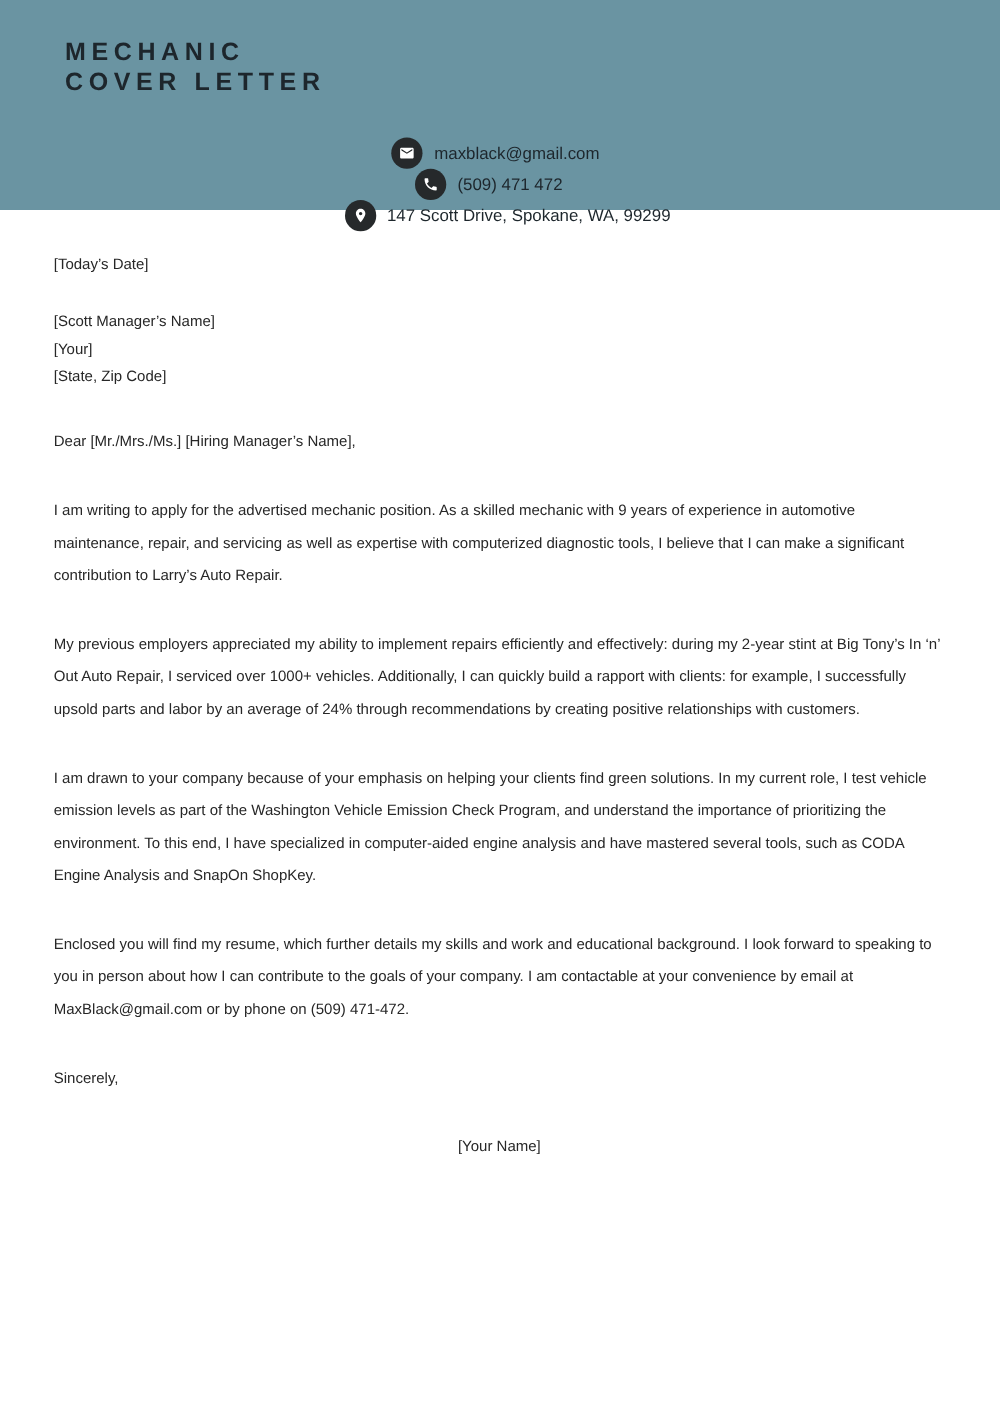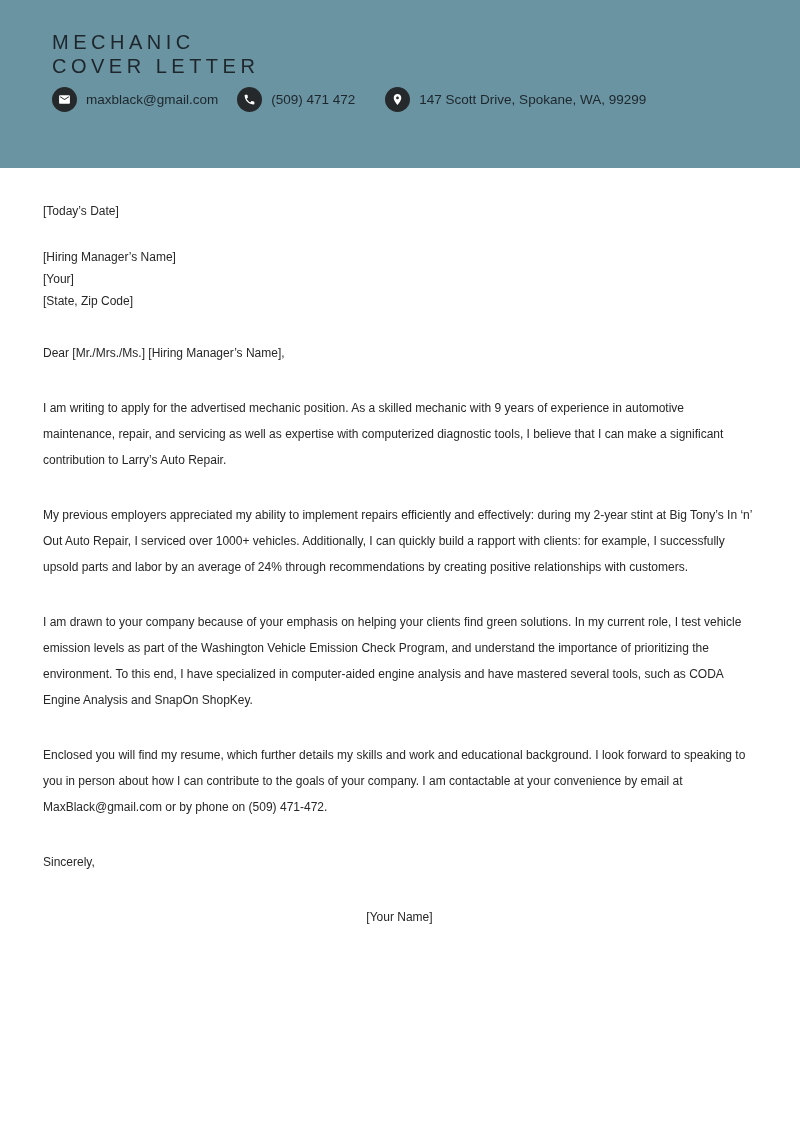--- a/index.html
+++ b/index.html
@@ -12,30 +12,31 @@
     overflow: hidden;
   }
   .header {
     height: 168px;
     background: var(--header-bg, #6a94a2);
     padding: 30px 40px 0 52px;
   }
   .title {
     margin: 0;
     font-size: 20px;
-    font-weight: 400;
+    font-weight: 700;
     letter-spacing: 4.5px;
     line-height: 24px;
     color: var(--title-text, #1d262c);
   }
   .title-line { display: block; }
   .contact-row {
     display: flex;
     align-items: center;
-    margin-top: 9px;
+    margin-top: 32px;
+    flex-direction: column;
   }
   .contact-item { display: flex; align-items: center; }
   .contact-item.email { margin-right: 19px; }
   .contact-item.phone { margin-right: 30px; }
   .icon-circle {
     width: 25px;
     height: 25px;
     flex: 0 0 25px;
     border-radius: 50%;
     background: var(--icon-bg, #26292b);
@@ -101,21 +102,21 @@
         <span class="contact-text">147 Scott Drive, Spokane, WA, 99299</span>
       </div>
 
     </div>
   </header>
 
   <main class="letter">
     <p class="date">[Today’s Date]</p>
 
     <div class="recipient">
-      <div>[Hiring Manager’s Name]</div>
+      <div>[Scott Manager’s Name]</div>
       <div>[Your]</div>
       <div>[State, Zip Code]</div>
     </div>
 
     <p class="salutation">Dear [Mr./Mrs./Ms.] [Hiring Manager’s Name],</p>
 
     <p class="para">I am writing to apply for the advertised mechanic position. As a skilled mechanic with 9 years of experience in automotive maintenance, repair, and servicing as well as expertise with computerized diagnostic tools, I believe that I can make a significant contribution to Larry’s Auto Repair.</p>
     <p class="para">My previous employers appreciated my ability to implement repairs efficiently and effectively: during my 2-year stint at Big Tony’s In ‘n’ Out Auto Repair, I serviced over 1000+ vehicles. Additionally, I can quickly build a rapport with clients: for example, I successfully upsold parts and labor by an average of 24% through recommendations by creating positive relationships with customers.</p>
     <p class="para">I am drawn to your company because of your emphasis on helping your clients find green solutions. In my current role, I test vehicle emission levels as part of the Washington Vehicle Emission Check Program, and understand the importance of prioritizing the environment. To this end, I have specialized in computer-aided engine analysis and have mastered several tools, such as CODA Engine Analysis and SnapOn ShopKey.</p>
     <p class="para">Enclosed you will find my resume, which further details my skills and work and educational background. I look forward to speaking to you in person about how I can contribute to the goals of your company. I am contactable at your convenience by email at MaxBlack@gmail.com or by phone on (509) 471-472.</p>

